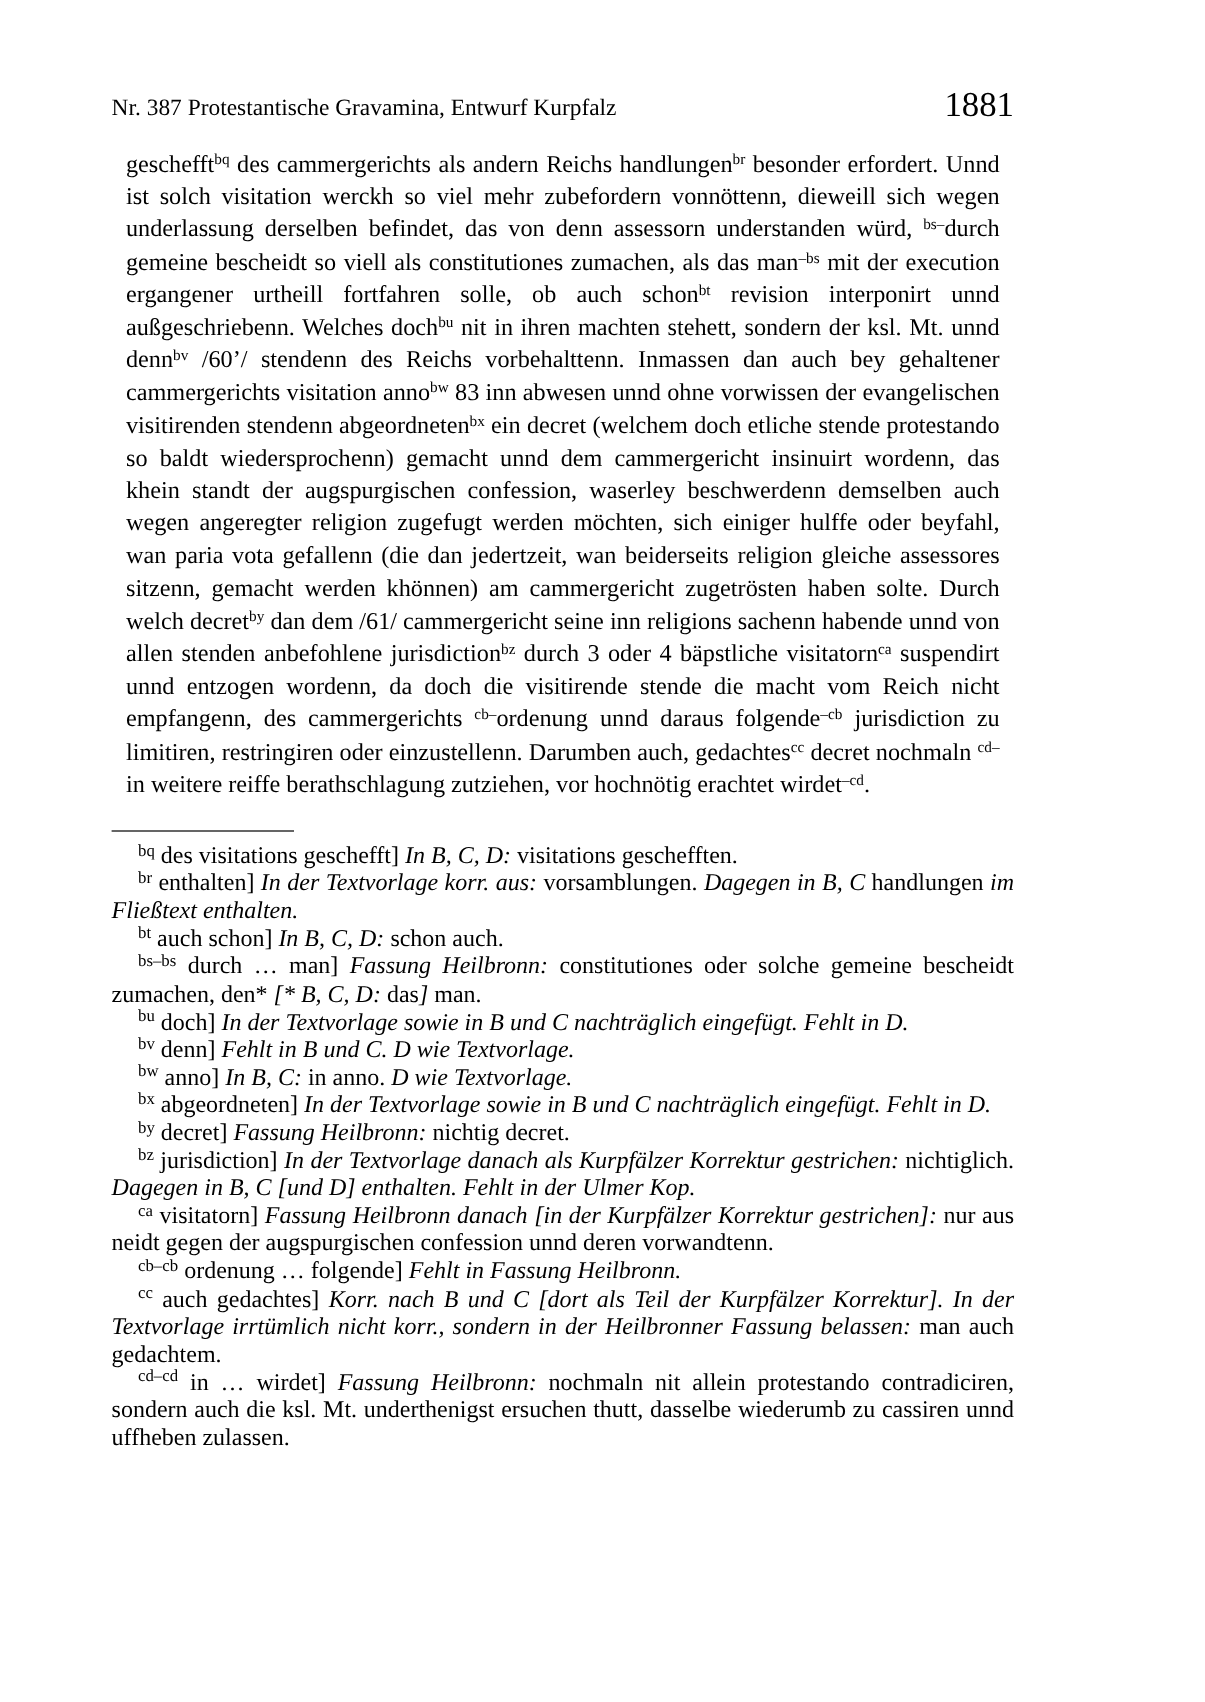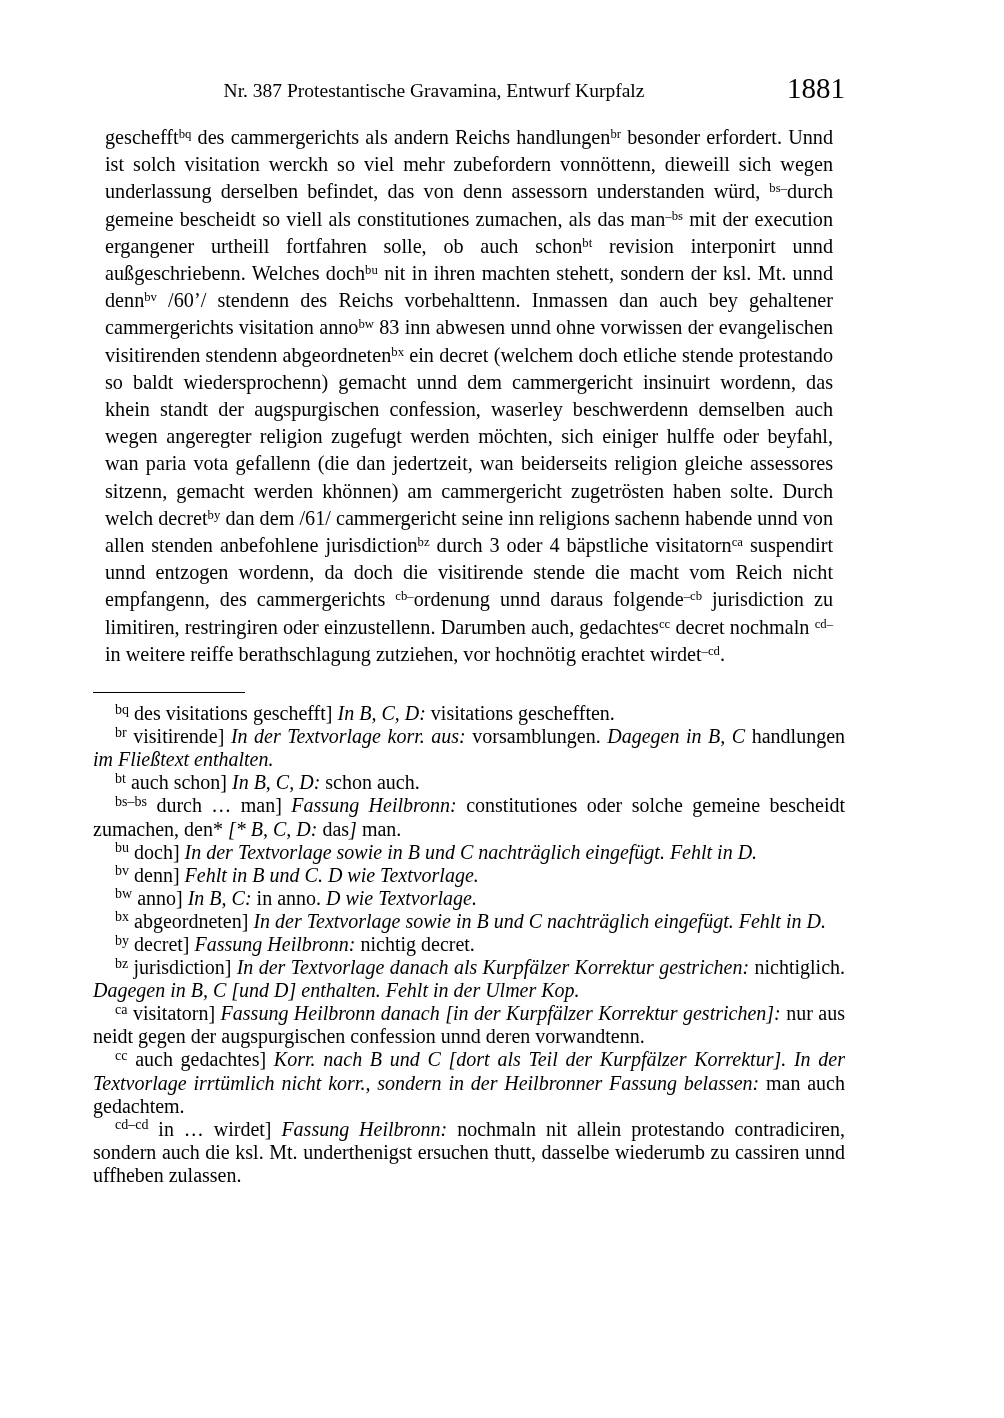--- a/index.html
+++ b/index.html
@@ -30,21 +30,21 @@
   .runhead {
     position: relative;
     height: 34px;
     font-size: 19.5px;
     line-height: 34px;
   }
   .runhead-title {
     position: absolute;
     left: 0;
     right: 0;
-    text-align: center;
+    text-align: left;
     padding-right: 70px;
     white-space: nowrap;
   }
   .runhead-folio {
     position: absolute;
     right: 0;
     top: -3px;
     font-size: 29px;
     line-height: 34px;
   }
@@ -110,28 +110,29 @@
     </div>
 
     <div class="body-block">
       <p id="body-paragraph"><span>geschefft</span><sup>bq</sup><span> des cammergerichts als andern Reichs handlungen</span><sup>br</sup><span> besonder erfordert. Unnd ist solch visitation werckh so viel mehr zubefordern vonnöttenn, dieweill sich wegen underlassung derselben befindet, das von denn assessorn understanden würd, </span><sup>bs–</sup><span>durch gemeine bescheidt so viell als constitutiones zumachen, als das man</span><sup>–bs</sup><span> mit der execution ergangener urtheill fortfahren solle, ob auch schon</span><sup>bt</sup><span> revision interponirt unnd außgeschriebenn. Welches doch</span><sup>bu</sup><span> nit in ihren machten stehett, sondern der ksl. Mt. unnd denn</span><sup>bv</sup><span> /60’/ stendenn des Reichs vorbehalttenn. Inmassen dan auch bey gehaltener cammergerichts visitation anno</span><sup>bw</sup><span> 83 inn abwesen unnd ohne vorwissen der evangelischen visitirenden stendenn abgeordneten</span><sup>bx</sup><span> ein decret (welchem doch etliche stende protestando so baldt wiedersprochenn) gemacht unnd dem cammergericht insinuirt wordenn, das khein standt der augspurgischen confession, waserley beschwerdenn demselben auch wegen angeregter religion zugefugt werden möchten, sich einiger hulffe oder beyfahl, wan paria vota gefallenn (die dan jedertzeit, wan beiderseits religion gleiche assessores sitzenn, gemacht werden khönnen) am cammergericht zugetrösten haben solte. Durch welch decret</span><sup>by</sup><span> dan dem /61/ cammergericht seine inn religions sachenn habende unnd von allen stenden anbefohlene jurisdiction</span><sup>bz</sup><span> durch 3 oder 4 bäpstliche visitatorn</span><sup>ca</sup><span> suspendirt unnd entzogen wordenn, da doch die visitirende stende die macht vom Reich nicht empfangenn, des cammergerichts </span><sup>cb–</sup><span>ordenung unnd daraus folgende</span><sup>–cb</sup><span> jurisdiction zu limitiren, restringiren oder einzustellenn. Darumben auch, gedachtes</span><sup>cc</sup><span> decret nochmaln </span><sup>cd–</sup><span>in weitere reiffe berathschlagung zutziehen, vor hochnötig erachtet wirdet</span><sup>–cd</sup><span>.</span></p>
     </div>
 
     <div class="fn-rule"></div>
 
     <div class="footnotes" id="footnote-apparatus">
         <p class="fn"><span class="marker">bq</span><span>des visitations geschefft] </span><i>In B, C, D:</i><span> visitations geschefften.</span></p>
-        <p class="fn"><span class="marker">br</span><span>visitirende] </span><i>In der Textvorlage korr. aus:</i><span> vorsamblungen. </span><i>Dagegen in B, C</i><span> handlungen </span><i>im Fließtext enthalten.</i></p>
+        <p class="fn"><span class="marker">br</span><span>enthalten] </span><i>In der Textvorlage korr. aus:</i><span> vorsamblungen. </span><i>Dagegen in B, C</i><span> handlungen </span><i>im Fließtext enthalten.</i></p>
         <p class="fn"><span class="marker">bt</span><span>auch schon] </span><i>In B, C, D:</i><span> schon auch.</span></p>
         <p class="fn"><span class="marker">bs–bs</span><span>durch … man] </span><i>Fassung Heilbronn:</i><span> constitutiones oder solche gemeine bescheidt zumachen, den* </span><i>[* B, C, D:</i><span> das</span><i>]</i><span> man.</span></p>
         <p class="fn"><span class="marker">bu</span><span>doch] </span><i>In der Textvorlage sowie in B und C nachträglich eingefügt. Fehlt in D.</i></p>
         <p class="fn"><span class="marker">bv</span><span>denn] </span><i>Fehlt in B und C. D wie Textvorlage.</i></p>
         <p class="fn"><span class="marker">bw</span><span>anno] </span><i>In B, C:</i><span> in anno. </span><i>D wie Textvorlage.</i></p>
         <p class="fn"><span class="marker">bx</span><span>abgeordneten] </span><i>In der Textvorlage sowie in B und C nachträglich eingefügt. Fehlt in D.</i></p>
         <p class="fn"><span class="marker">by</span><span>decret] </span><i>Fassung Heilbronn:</i><span> nichtig decret.</span></p>
         <p class="fn"><span class="marker">bz</span><span>jurisdiction] </span><i>In der Textvorlage danach als Kurpfälzer Korrektur gestrichen:</i><span> nichtiglich. </span><i>Dagegen in B, C [und D] enthalten. Fehlt in der Ulmer Kop.</i></p>
         <p class="fn"><span class="marker">ca</span><span>visitatorn] </span><i>Fassung Heilbronn danach [in der Kurpfälzer Korrektur gestrichen]:</i><span> nur aus neidt gegen der augspurgischen confession unnd deren vorwandtenn.</span></p>
+        <p class="fn"><span class="marker">cb–cb</span><span>ordenung … folgende] </span><i>Fehlt in Fassung Heilbronn.</i></p>
         <p class="fn"><span class="marker">cc</span><span>auch gedachtes] </span><i>Korr. nach B und C [dort als Teil der Kurpfälzer Korrektur]. In der Textvorlage irrtümlich nicht korr., sondern in der Heilbronner Fassung belassen:</i><span> man auch gedachtem.</span></p>
         <p class="fn"><span class="marker">cd–cd</span><span>in … wirdet] </span><i>Fassung Heilbronn:</i><span> nochmaln nit allein protestando contradiciren, sondern auch die ksl. Mt. underthenigst ersuchen thutt, dasselbe wiederumb zu cassiren unnd uffheben zulassen.</span></p>
       </div>
 
   </div>
 </div>
 
 </body></html>

